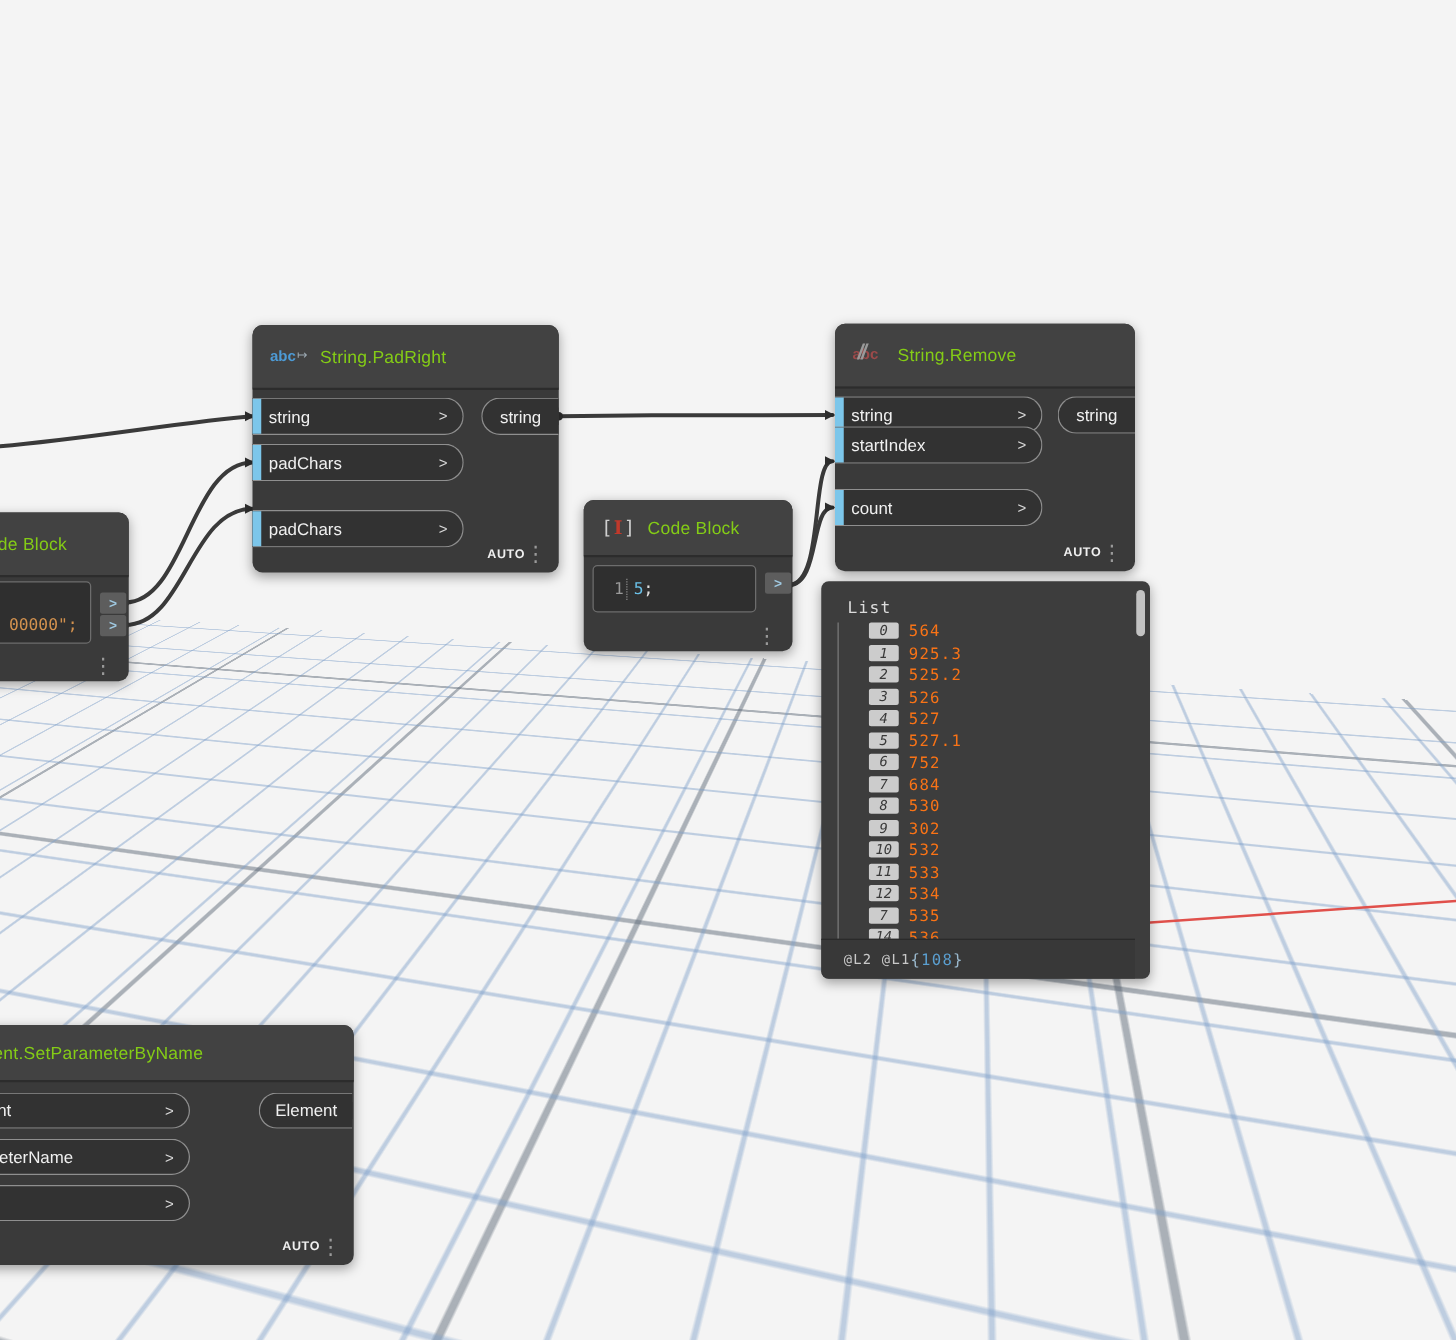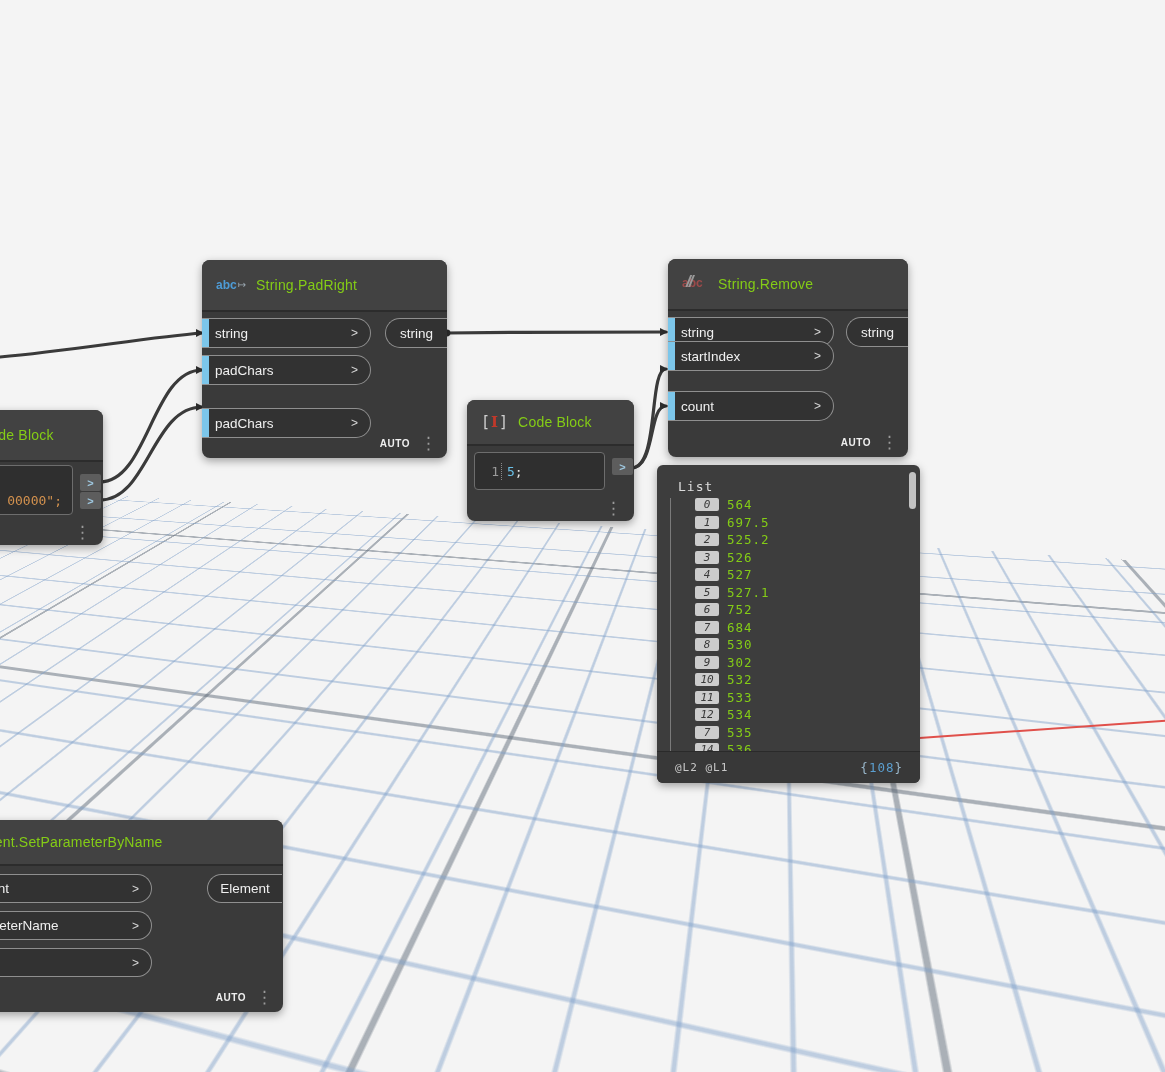--- a/index.html
+++ b/index.html
@@ -38,21 +38,21 @@
   .icon-cb .cur{color:#c0392b;font-family:"DejaVu Serif",serif;font-weight:700;margin:0 1px;}
   .inport{position:absolute;left:0;height:30px;background:#323232;border:1.5px solid #8f8f8f;
           border-left:none;border-radius:0 15px 15px 0;display:flex;align-items:center;
           box-sizing:border-box;}
   .inport .accent{position:absolute;left:0;top:0;bottom:0;width:7px;background:#7cc6ea;}
   .inport .plabel{margin-left:13px;color:#f0f0f0;font-size:13.5px;white-space:nowrap;overflow:hidden;}
   .inport .chev{position:absolute;right:12px;color:#d8d8d8;font-size:12px;}
   .outport{position:absolute;height:30px;background:#323232;border:1.5px solid #8f8f8f;
            border-right:none;border-radius:15px 0 0 15px;display:flex;align-items:center;
            justify-content:center;box-sizing:border-box;color:#f0f0f0;font-size:13.5px;}
-  .node-footer{position:absolute;right:10px;bottom:6px;display:flex;align-items:center;gap:10px;}
+  .node-footer{position:absolute;right:10px;bottom:6px;display:flex;align-items:center;gap:0;}
   .lacing{color:#efefef;font-size:10px;font-weight:700;letter-spacing:.5px;}
   .dots{color:#9a9a9a;font-size:17px;line-height:1;cursor:pointer;}
   
   .editor{position:absolute;background:#2f2f2f;border:1.5px solid #6d6d6d;border-radius:4px;
           font-family:"DejaVu Sans Mono",monospace;font-size:13px;display:flex;align-items:center;
           box-sizing:border-box;overflow:hidden;}
   .editor .lnum{color:#9a9a9a;width:18px;text-align:right;}
   .editor .cursor{border-left:1px dotted #8a8a8a;height:17px;margin:0 5px 0 2px;}
   .editor .code-b{color:#6ac0e7;}
   .editor .code-w{color:#e0e0e0;}
@@ -64,23 +64,23 @@
   .panel{position:absolute;left:657px;top:465px;width:263px;height:318px;background:#3d3d3d;
          border-radius:6px;box-shadow:0 3px 9px rgba(0,0,0,.35);z-index:6;overflow:hidden;
          font-family:"DejaVu Sans Mono",monospace;}
   .panel .list-label{position:absolute;left:21px;top:14px;color:#dcdcdc;font-size:13px;
          letter-spacing:1px;}
   .panel .vline{position:absolute;left:13px;top:33px;bottom:31px;width:1px;background:#7a7a7a;}
   .rows{position:absolute;left:38px;top:31px;right:14px;height:256px;overflow:hidden;}
   .lrow{height:17.5px;display:flex;align-items:center;}
   .lidx{background:#cccccc;color:#3a3a3a;font-style:italic;font-size:11px;border-radius:2px;
         min-width:16px;padding:0 4px;text-align:center;line-height:13px;}
-  .lval{color:#84cc16;font-size:12.5px;margin-left:8px;letter-spacing:1px;}
-  .panel-footer{position:absolute;left:0;right:0;bottom:0;height:31px;background:#383838;
-        border-top:1.5px solid #2a2a2a;display:flex;align-items:center;justify-content:space-between;
+  .lval{color:#f97316;font-size:12.5px;margin-left:8px;letter-spacing:1px;}
+  .panel-footer{position:absolute;left:0;right:12px;bottom:0;height:31px;background:#383838;
+        border-top:1.5px solid #2a2a2a;display:flex;align-items:center;justify-content:flex-start;
         padding:0 17px 0 18px;}
   .levels{color:#c9c9c9;font-size:11px;letter-spacing:1px;}
   .count{font-size:12.5px;letter-spacing:1px;}
   .count .br{color:#9ab8cc;}
   .count .num{color:#5b9fd0;}
   .scroll-thumb{position:absolute;right:4px;top:7px;width:7px;height:37px;background:#c2c2c2;
         border-radius:3.5px;}
 </style>
 </head>
 <body>
@@ -234,21 +234,21 @@
   <div class="panel">
     <div class="list-label">List</div>
     <div class="vline"></div>
     <div class="rows">
         <div class="lrow">
         <span class="lidx">0</span>
         <span class="lval">564</span>
       </div>
         <div class="lrow">
         <span class="lidx">1</span>
-        <span class="lval">697.5</span>
+        <span class="lval">925.3</span>
       </div>
         <div class="lrow">
         <span class="lidx">2</span>
         <span class="lval">525.2</span>
       </div>
         <div class="lrow">
         <span class="lidx">3</span>
         <span class="lval">526</span>
       </div>
         <div class="lrow">

